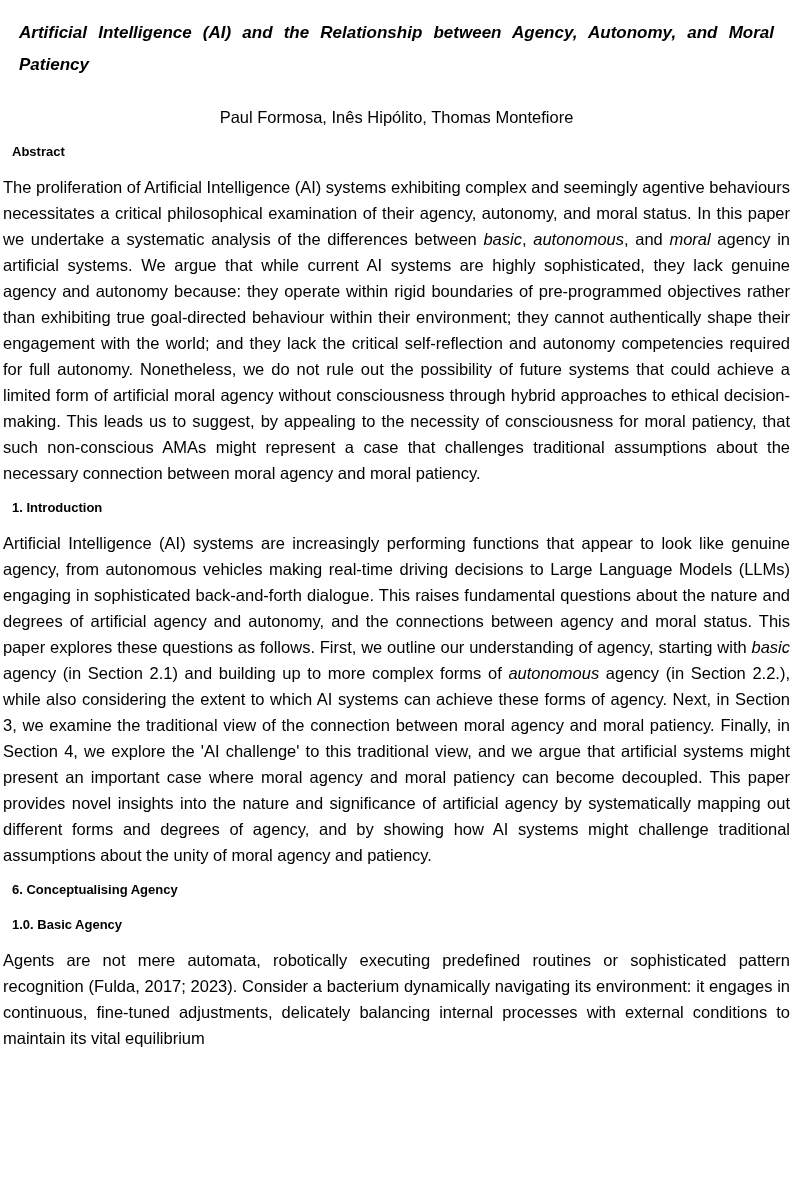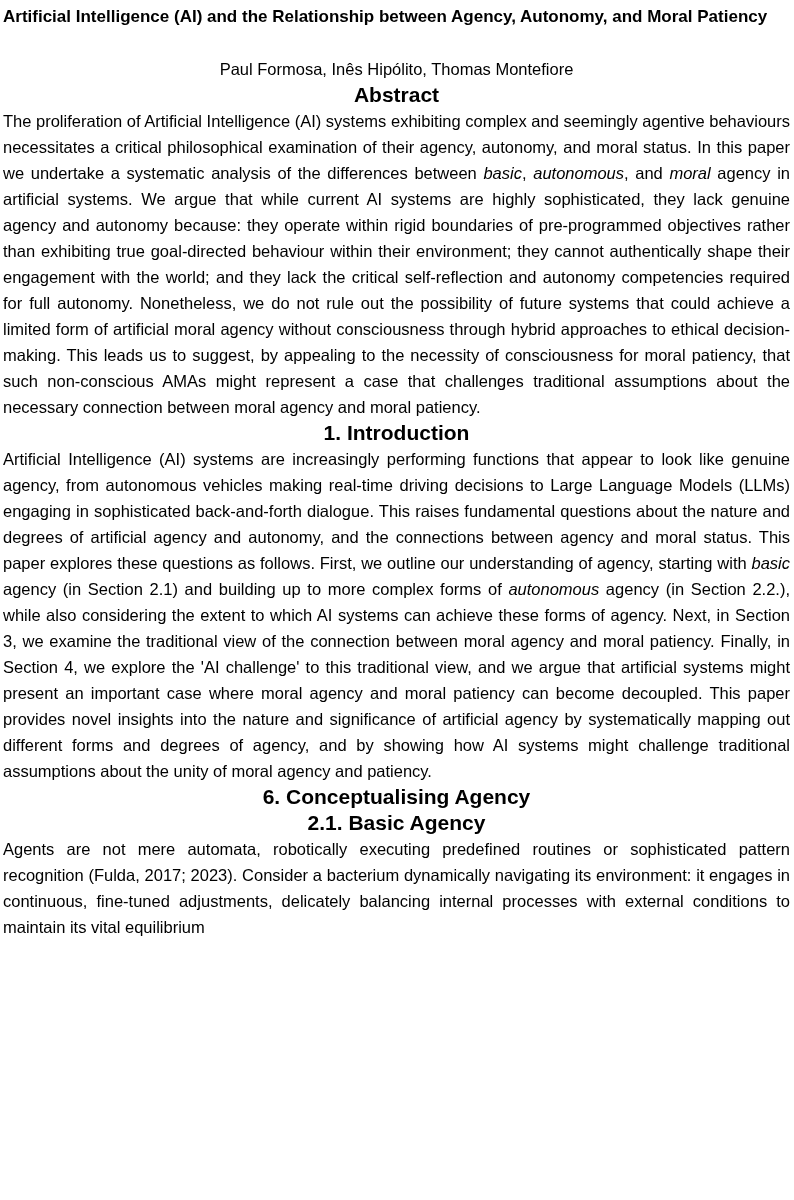--- a/index.html
+++ b/index.html
@@ -13,33 +13,33 @@
     font-size: 16.5px;
     line-height: 26px;
     box-sizing: border-box;
     padding: 1px 4px 0 3px;
   }
   .page { width: 100%; }
   h1.title {
     font-size: 17px;
     font-weight: bold;
     line-height: 32px;
-    margin: 0;
+    margin: 16px;
     text-align: justify;
+    font-style: italic;
   }
   .authors {
     margin: 23px 0 0 0;
     text-align: center;
   }
   h2.heading, h3.heading {
-    font-size: 21px;
+    font-size: 13px;
     font-weight: bold;
     line-height: 26px;
-    margin: 0;
-    text-align: center;
+    margin: 9px;
   }
   .sp { margin-top: 25px; }
   p.body-text {
     margin: 0;
     text-align: justify;
   }
   em { }
 </style>
 </head>
 <body>
@@ -51,16 +51,16 @@
   <p class="authors">Paul Formosa, Inês Hipólito, Thomas Montefiore</p>
 
   <h2 class="heading sp">Abstract</h2>
   <p class="body-text"><span>The proliferation of Artificial Intelligence (AI) systems exhibiting complex and seemingly agentive behaviours necessitates a critical philosophical examination of their agency, autonomy, and moral status. In this paper we undertake a systematic analysis of the differences between </span><em>basic</em><span>, </span><em>autonomous</em><span>, and </span><em>moral</em><span> agency in artificial systems. We argue that while current AI systems are highly sophisticated, they lack genuine agency and autonomy because: they operate within rigid boundaries of pre-programmed objectives rather than exhibiting true goal-directed behaviour within their environment; they cannot authentically shape their engagement with the world; and they lack the critical self-reflection and autonomy competencies required for full autonomy. Nonetheless, we do not rule out the possibility of future systems that could achieve a limited form of artificial moral agency without consciousness through hybrid approaches to ethical decision-making. This leads us to suggest, by appealing to the necessity of consciousness for moral patiency, that such non-conscious AMAs might represent a case that challenges traditional assumptions about the necessary connection between moral agency and moral patiency.</span></p>
 
   <h2 class="heading sp">1. Introduction</h2>
   <p class="body-text"><span>Artificial Intelligence (AI) systems are increasingly performing functions that appear to look like genuine agency, from autonomous vehicles making real-time driving decisions to Large Language Models (LLMs) engaging in sophisticated back-and-forth dialogue. This raises fundamental questions about the nature and degrees of artificial agency and autonomy, and the connections between agency and moral status. This paper explores these questions as follows. First, we outline our understanding of agency, starting with </span><em>basic</em><span> agency (in Section 2.1) and building up to more complex forms of </span><em>autonomous</em><span> agency (in Section 2.2.), while also considering the extent to which AI systems can achieve these forms of agency. Next, in Section 3, we examine the traditional view of the connection between moral agency and moral patiency. Finally, in Section 4, we explore the 'AI challenge' to this traditional view, and we argue that artificial systems might present an important case where moral agency and moral patiency can become decoupled. This paper provides novel insights into the nature and significance of artificial agency by systematically mapping out different forms and degrees of agency, and by showing how AI systems might challenge traditional assumptions about the unity of moral agency and patiency.</span></p>
 
   <h2 class="heading sp">6. Conceptualising Agency</h2>
 
-  <h3 class="heading sp">2.1. Basic Agency</h3>
+  <h3 class="heading sp">1.0. Basic Agency</h3>
   <p class="body-text">Agents are not mere automata, robotically executing predefined routines or sophisticated pattern recognition (Fulda, 2017; 2023). Consider a bacterium dynamically navigating its environment: it engages in continuous, fine-tuned adjustments, delicately balancing internal processes with external conditions to maintain its vital equilibrium</p>
 
 </div>
 
 </body></html>

